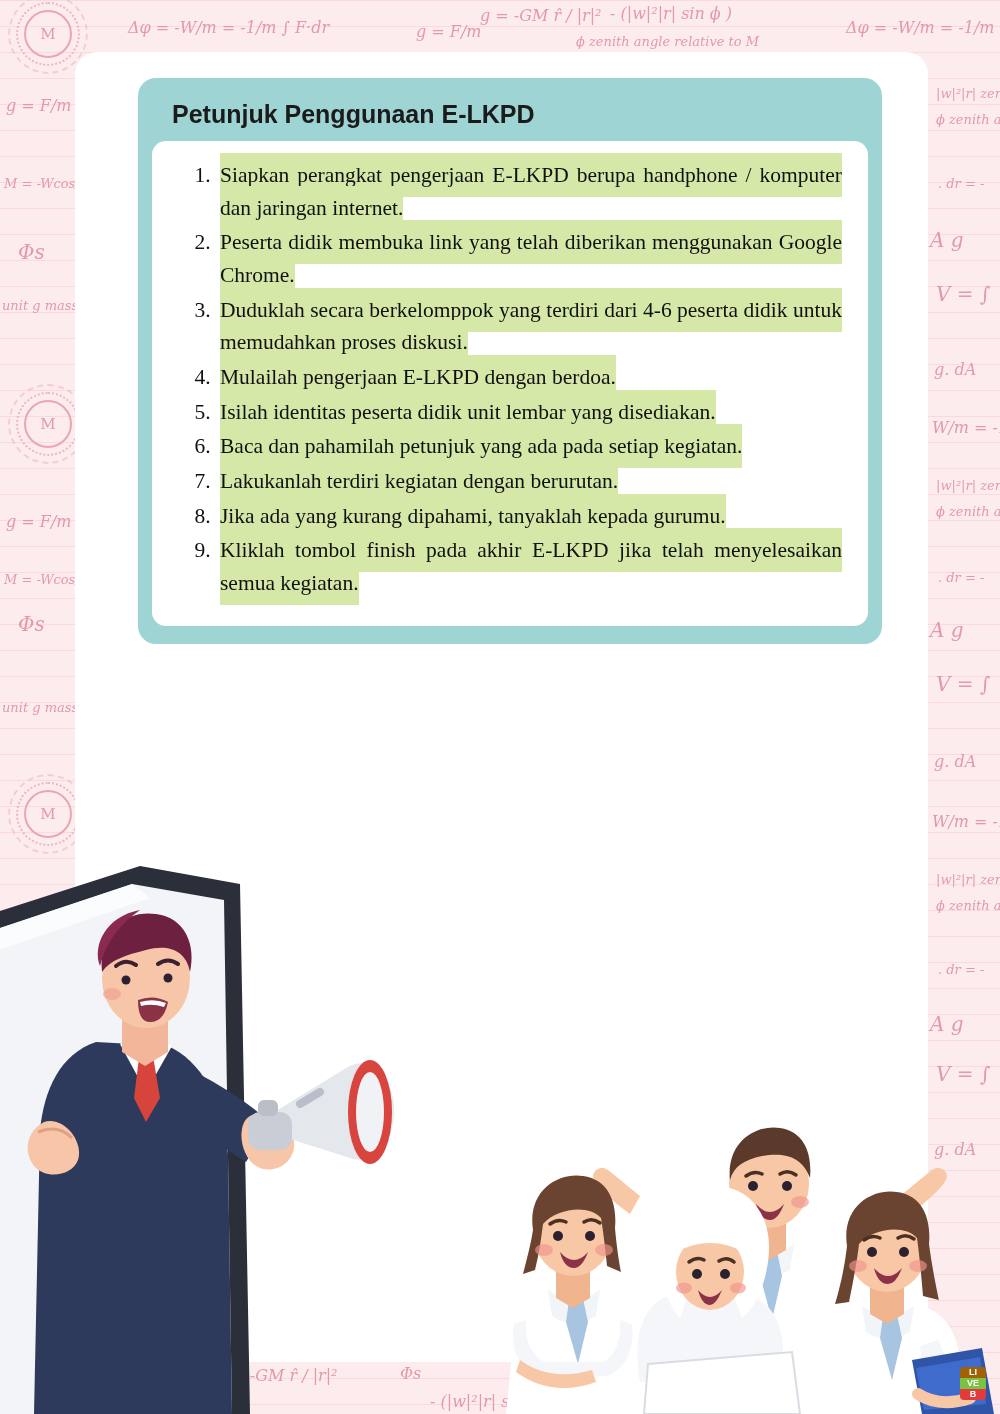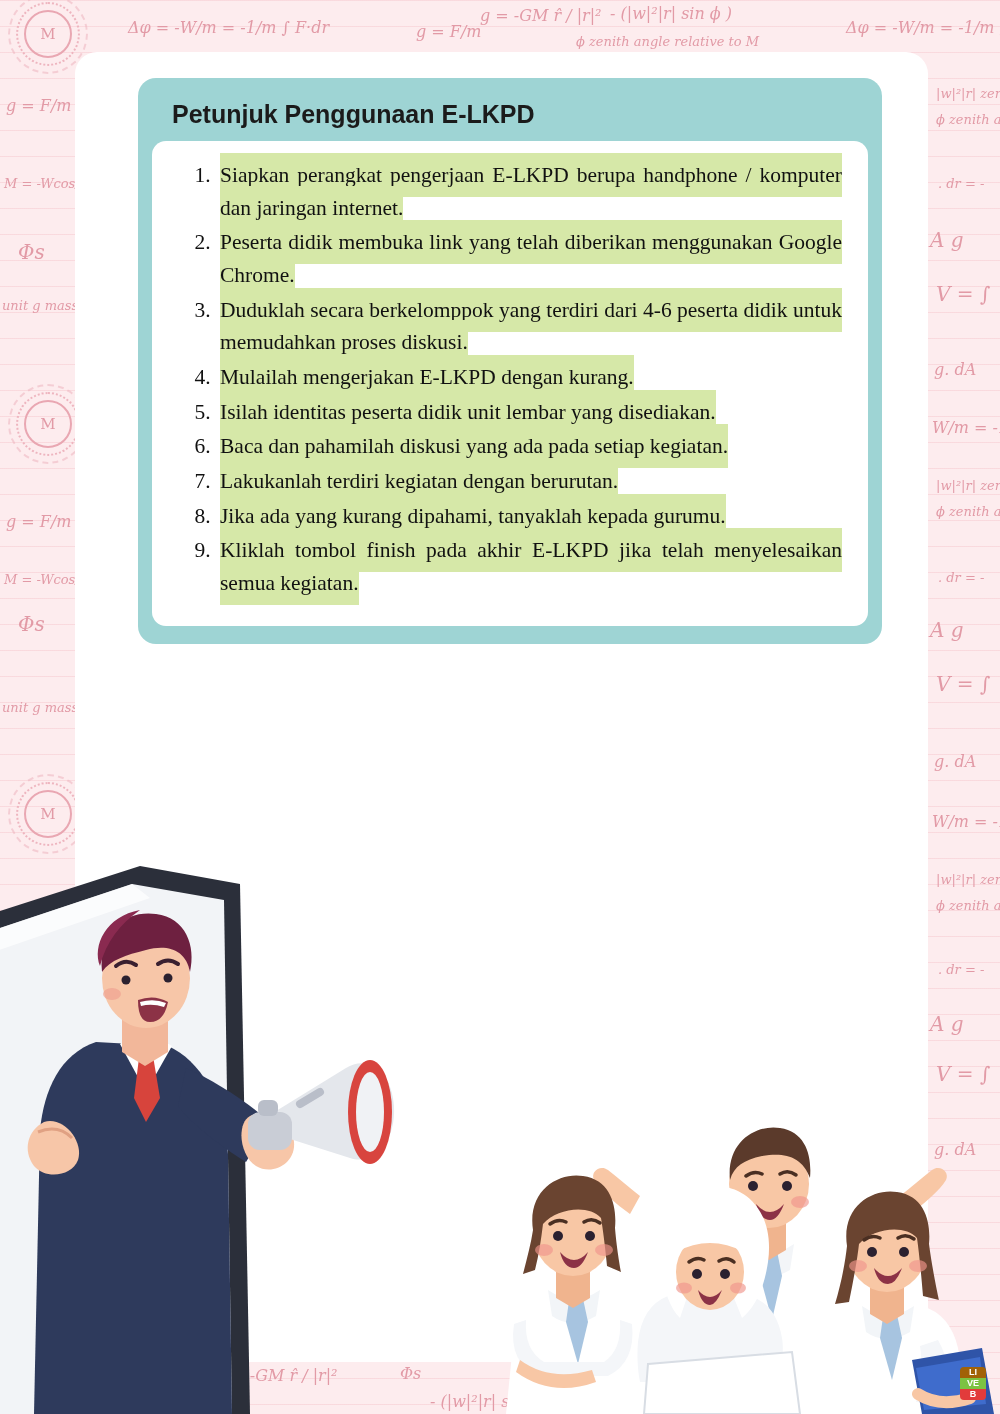--- a/index.html
+++ b/index.html
@@ -355,23 +355,23 @@
   </svg>
 </div>
 
 <div class="card">
   <div class="card-title">Petunjuk Penggunaan E-LKPD</div>
   <div class="card-body">
     <ol class="steps">
       <li><span class="hl">Siapkan perangkat pengerjaan E-LKPD berupa handphone / komputer dan jaringan internet.</span></li>
       <li><span class="hl">Peserta didik membuka link yang telah diberikan menggunakan Google Chrome.</span></li>
       <li><span class="hl">Duduklah secara berkelomppok yang terdiri dari 4-6 peserta didik untuk memudahkan proses diskusi.</span></li>
-      <li><span class="hl">Mulailah mengerjakan E-LKPD dengan kurang.</span></li>
+      <li><span class="hl">Mulailah pengerjaan E-LKPD dengan berdoa.</span></li>
       <li><span class="hl">Isilah identitas peserta didik unit lembar yang disediakan.</span></li>
-      <li><span class="hl">Baca dan pahamilah diskusi yang ada pada setiap kegiatan.</span></li>
+      <li><span class="hl">Baca dan pahamilah petunjuk yang ada pada setiap kegiatan.</span></li>
       <li><span class="hl">Lakukanlah terdiri kegiatan dengan berurutan.</span></li>
       <li><span class="hl">Jika ada yang kurang dipahami, tanyaklah kepada gurumu.</span></li>
       <li><span class="hl">Kliklah tombol finish pada akhir E-LKPD jika telah menyelesaikan semua kegiatan.</span></li>
     </ol>
   </div>
 </div>
 
 <div class="lw-logo">
   <span class="lw-mark">
     <i class="r1">LI</i>

